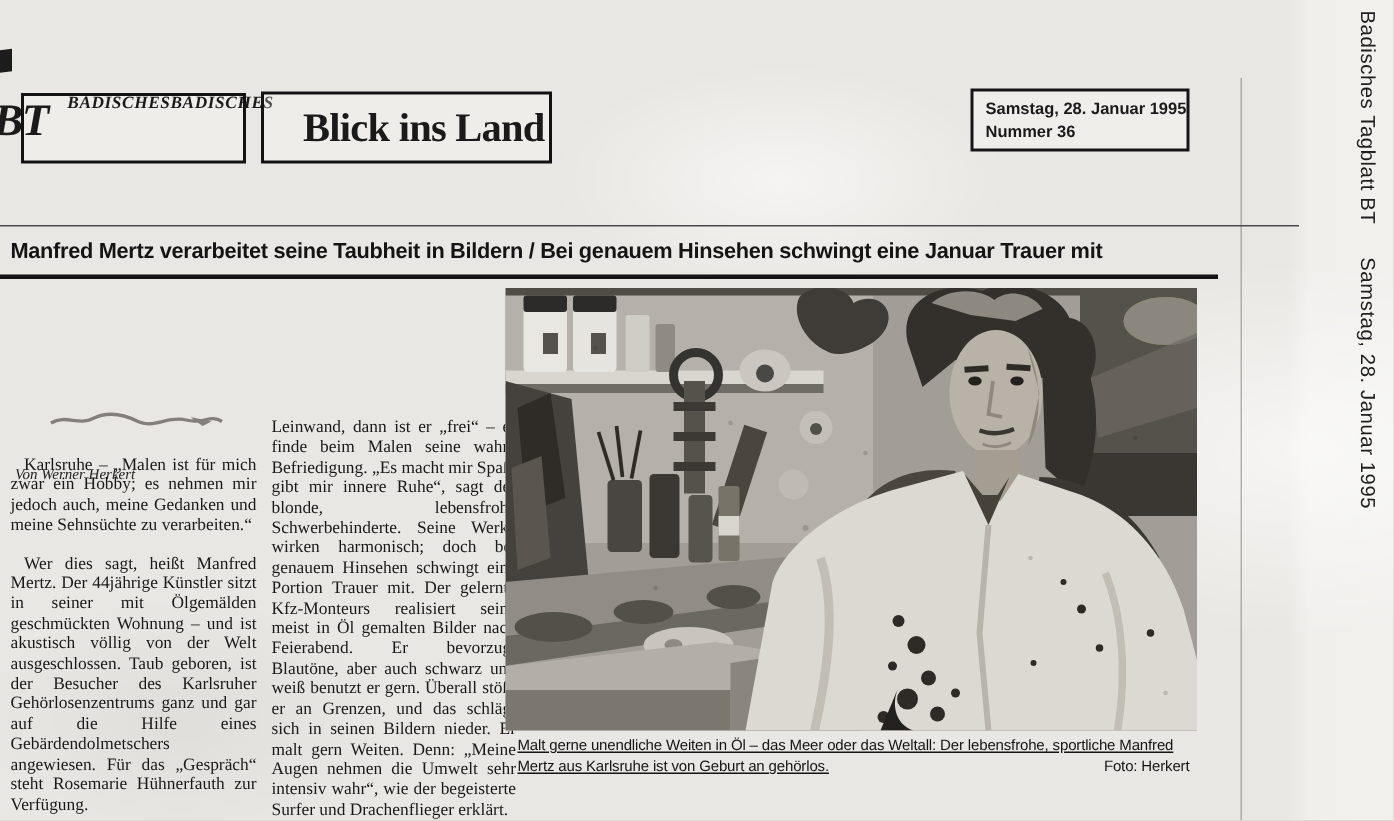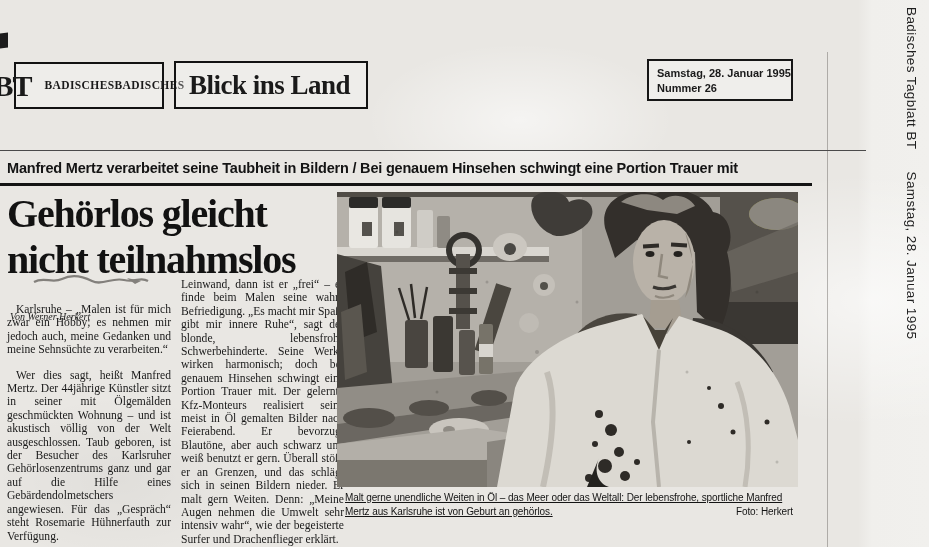--- a/index.html
+++ b/index.html
@@ -10,26 +10,26 @@
       radial-gradient(320px 180px at 870px 300px, rgba(255,255,255,.6), transparent 70%),
       radial-gradient(150px 80px at 640px 430px, rgba(0,0,0,.045), transparent 70%),
       radial-gradient(200px 120px at 120px 480px, rgba(0,0,0,.04), transparent 70%),
       linear-gradient(90deg,#e9e7e3 0 858px,#f0efec 872px,#f1f0ed);
     font-family:"Liberation Serif", serif;color:#1a1a1a;
   }
   .crease{position:absolute;left:827px;top:52px;width:1px;height:495px;background:rgba(115,112,108,.5);}
   .edge-mark{position:absolute;left:0;top:33px;width:8px;height:15px;background:#1c1c1c;transform:skewY(-8deg);}
   
   .bt-box{position:absolute;left:14px;top:62px;width:146px;height:43px;border:2.5px solid #121212;
-    display:flex;align-items:center;justify-content:center;gap:13px;background:rgba(255,255,255,.25);}
+    display:flex;align-items:flex-start;justify-content:center;gap:13px;background:rgba(255,255,255,.25);font-style:italic;}
   .bt-initials{font-weight:bold;font-size:30px;letter-spacing:-1px;}
   .bt-stack{display:flex;flex-direction:row;line-height:11px;font-weight:bold;font-size:11.5px;letter-spacing:.4px;}
   .section-box{position:absolute;left:174px;top:61px;width:190px;height:44px;border:2.5px solid #121212;
     display:flex;align-items:center;background:rgba(255,255,255,.25);}
-  .section-box span{font-weight:bold;font-size:27px;padding-left:13px;letter-spacing:-.5px;}
+  .section-box span{font-weight:bold;font-size:27px;padding-left:26px;letter-spacing:-.5px;}
   .date-box{position:absolute;left:647px;top:59px;width:146px;height:42px;border:2px solid #161616;
     font-family:"Liberation Sans",sans-serif;font-weight:bold;font-size:11px;line-height:15px;
     padding:5px 0 0 8px;box-sizing:border-box;background:rgba(255,255,255,.3);}
   
   .rule-thin{position:absolute;left:0;top:150px;width:866px;height:1px;background:#4a4a4a;}
   .kicker{position:absolute;left:7px;top:160px;width:820px;font-family:"Liberation Sans",sans-serif;
     font-weight:bold;font-size:14.5px;letter-spacing:-.2px;color:#141414;}
   .rule-thick{position:absolute;left:0;top:183px;width:812px;height:2.5px;background:#141414;}
   
   .headline{position:absolute;left:7px;top:191px;font-weight:bold;font-size:40px;line-height:46px;
@@ -69,31 +69,27 @@
       <span>BADISCHES</span>
     </span>
   </div>
 
   <div class="section-box">
     <span>Blick ins Land</span>
   </div>
 
   <div class="date-box">
     <div>Samstag, 28. Januar 1995</div>
-    <div>Nummer 26</div>
+    <div>Nummer 36</div>
   </div>
 
   <div class="rule-thin"></div>
-  <div class="kicker">Manfred Mertz verarbeitet seine Taubheit in Bildern / Bei genauem Hinsehen schwingt eine Portion Trauer mit</div>
+  <div class="kicker">Manfred Mertz verarbeitet seine Taubheit in Bildern / Bei genauem Hinsehen schwingt eine Januar Trauer mit</div>
   <div class="rule-thick"></div>
 
-  <div class="headline">
-    <div>Gehörlos gleicht</div>
-    <div>nicht teilnahmslos</div>
-  </div>
 
   <div class="byline">Von Werner Herkert</div>
   <svg class="scribble" width="118" height="12" viewBox="0 0 118 12">
     <path d="M2 8 C 12 2, 20 10, 30 5 S 50 2, 60 7 S 80 3, 92 6 S 108 2, 116 7" stroke="#4d4a46" stroke-width="2.2" fill="none"></path>
     <path d="M95 4 l14 3 l-6 3 z" fill="#4d4a46"></path>
   </svg>
 
   <div class="col" id="col1">
     <p class="ind">Karlsruhe – „Malen ist für mich zwar ein Hobby; es nehmen mir jedoch auch, meine Gedanken und meine Sehnsüchte zu verarbeiten.“</p>
     <p class="ind">Wer dies sagt, heißt Manfred Mertz. Der 44jährige Künstler sitzt in seiner mit Ölgemälden geschmückten Wohnung – und ist akustisch völlig von der Welt ausgeschlossen. Taub geboren, ist der Besucher des Karlsruher Gehörlosenzentrums ganz und gar auf die Hilfe eines Gebärdendolmetschers angewiesen. Für das „Gespräch“ steht Rosemarie Hühnerfauth zur Verfügung.</p>

